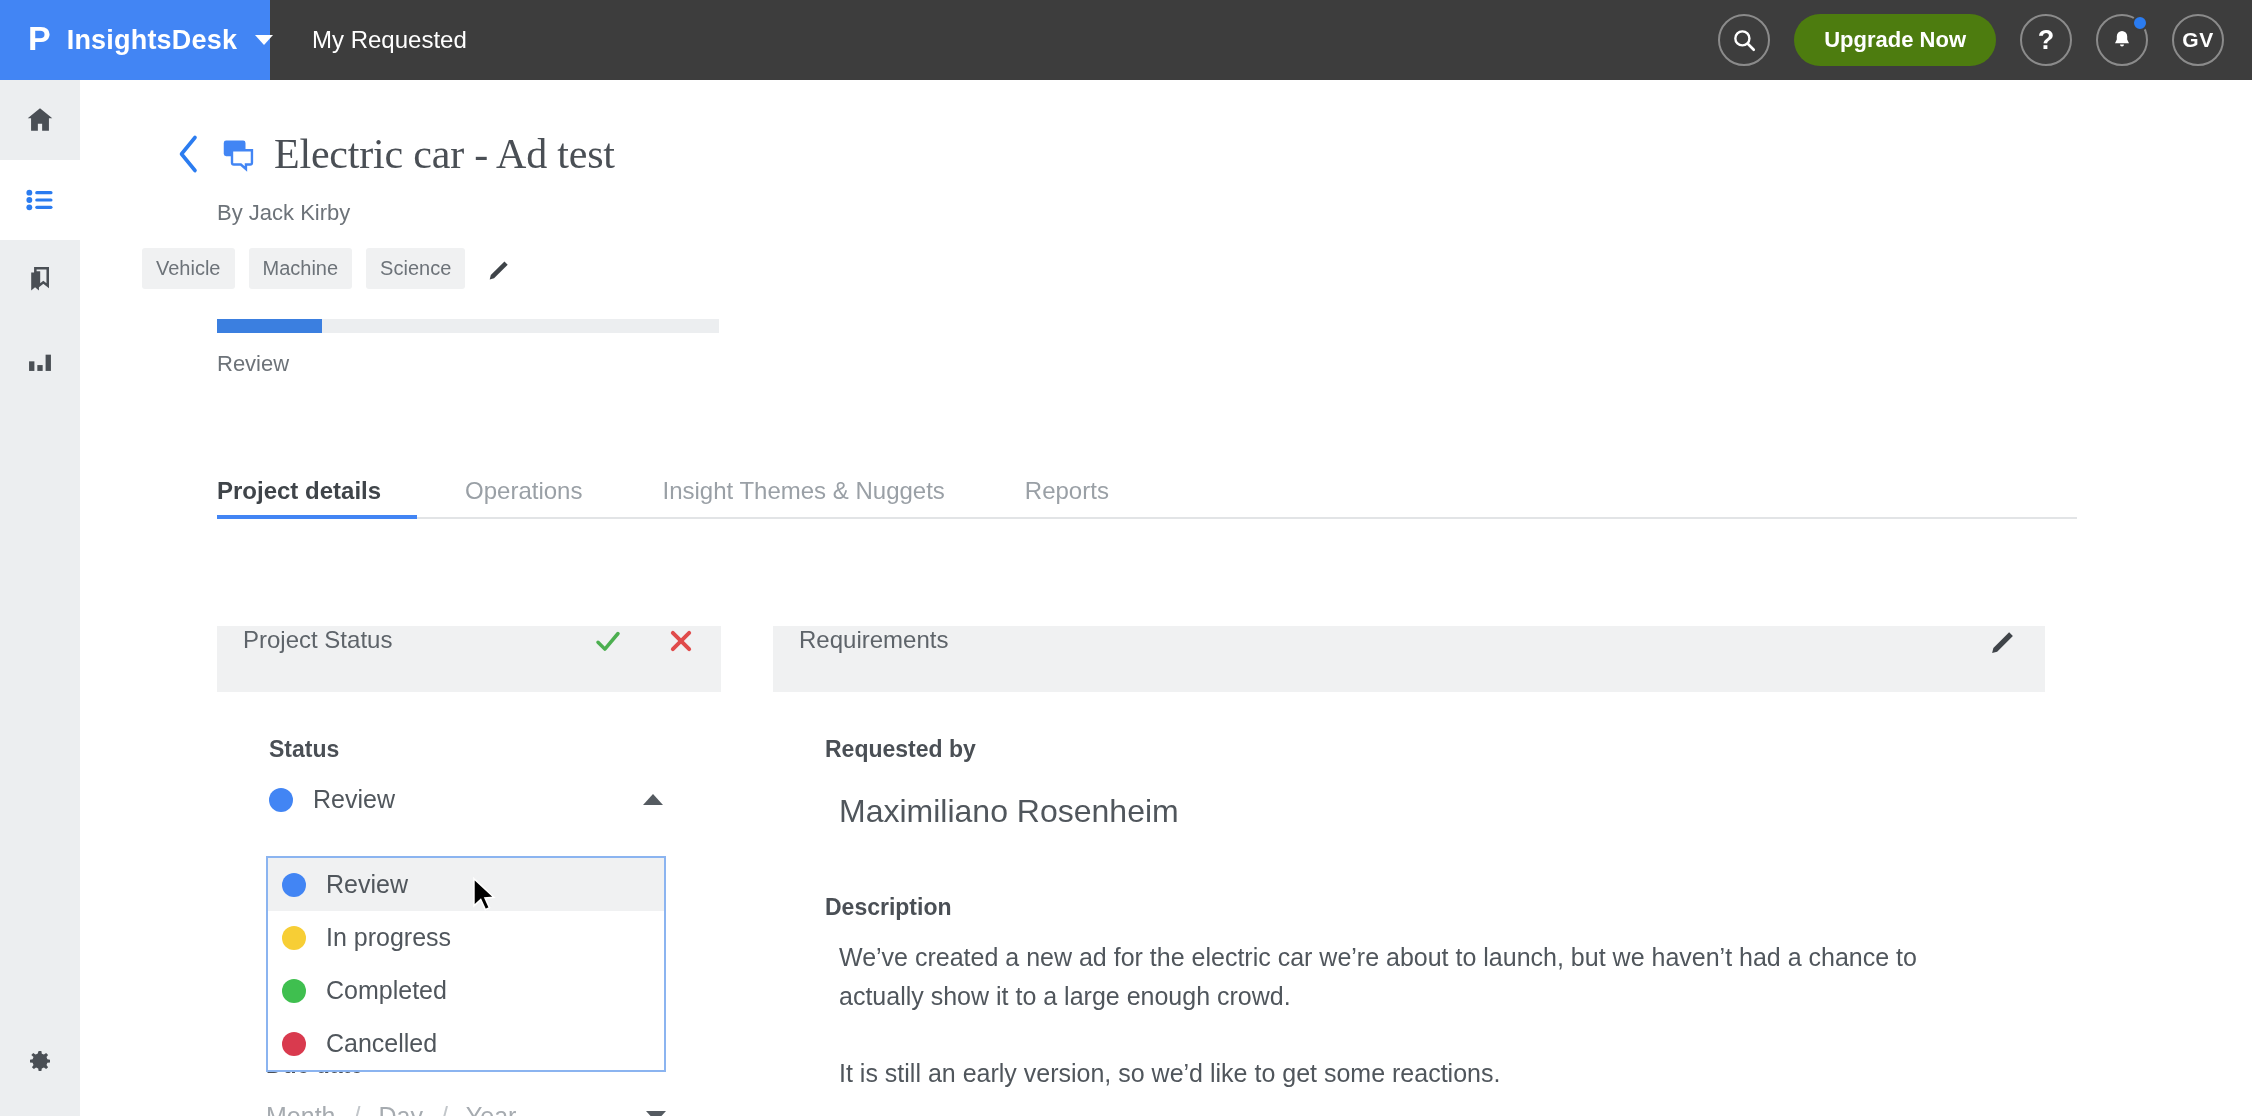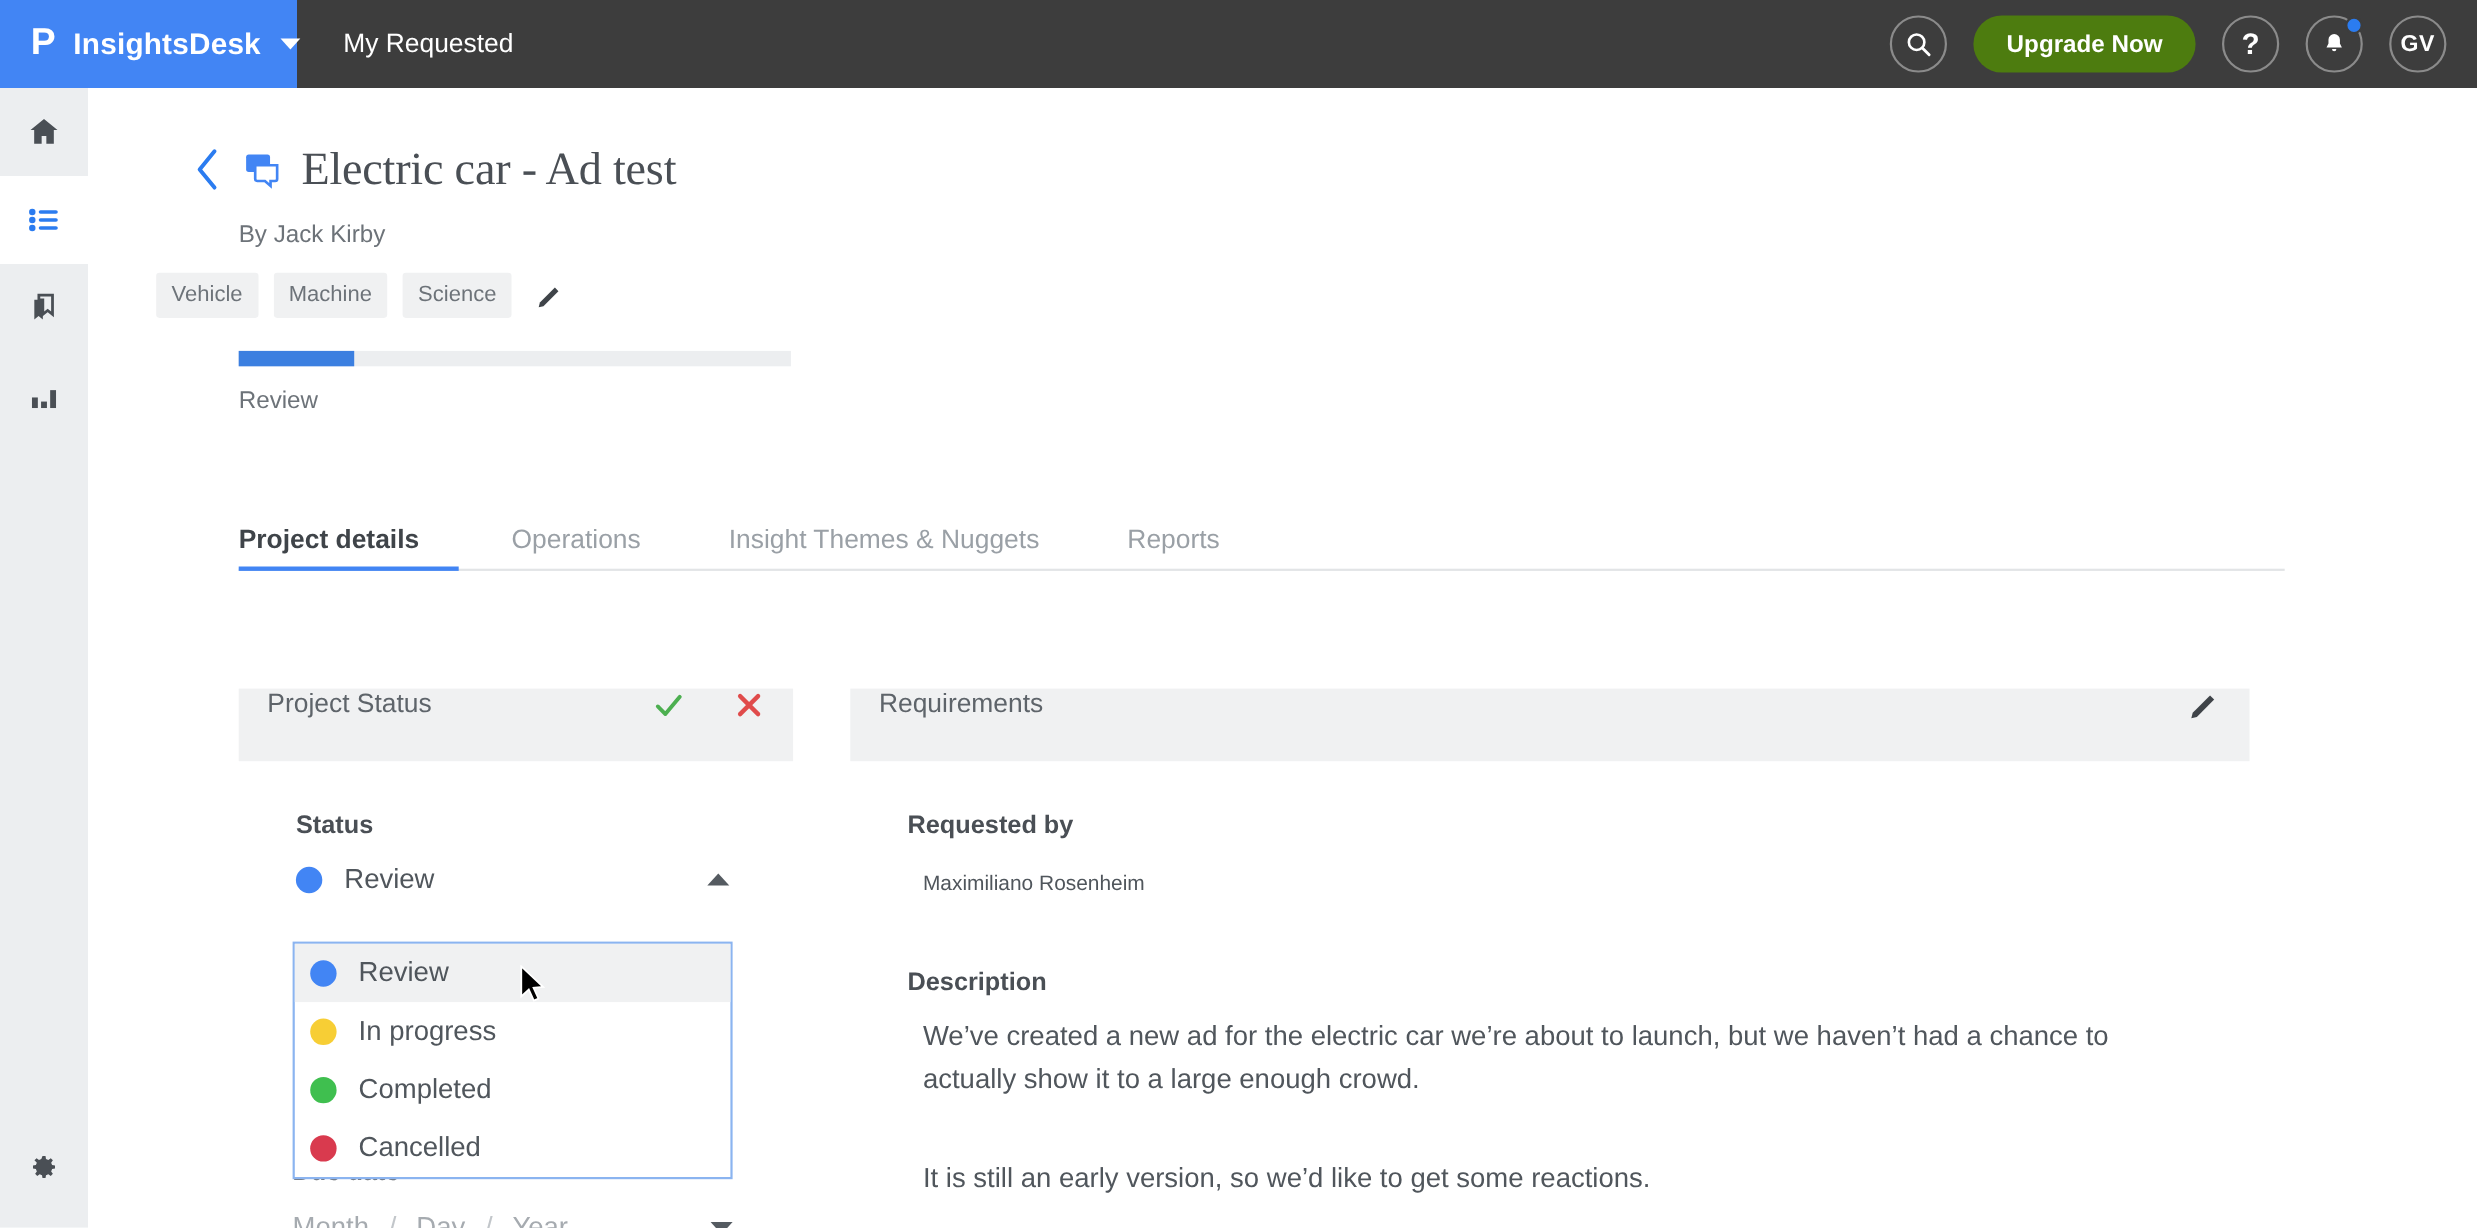--- a/index.html
+++ b/index.html
@@ -220,21 +220,21 @@
   .cursor {
     position: absolute; left: 392px; top: 797px;
     z-index: 60; pointer-events: none;
   }
 
   
   .r-label {
     font-size: 23px; color: #4a4f55; font-weight: bold;
   }
   .r-value {
-    font-size: 19px; color: #50565c; margin-top: 30px; padding-left: 14px;
+    font-size: 32px; color: #50565c; margin-top: 30px; padding-left: 14px;
   }
   .r-para {
     font-size: 25px; color: #50565c; line-height: 1.55;
     padding-left: 14px; max-width: 1180px;
   }
 </style>
 </head>
 <body>
 
 <div class="topbar">
@@ -393,21 +393,21 @@
           </span>
         </span>
       </div>
 
       <div style="padding: 44px 0 0 52px;">
         <div class="r-label">Requested by</div>
         <div class="r-value">Maximiliano Rosenheim</div>
 
         <div class="r-label" style="margin-top:64px;">Description</div>
         <div class="r-para" style="margin-top:17px;">We’ve created a new ad for the electric car we’re about to launch, but we haven’t had a chance to actually show it to a large enough crowd.</div>
-        <div class="r-para" style="margin-top:51px;">It is still an early version, so we’d like to get some reactions.</div>
+        <div class="r-para" style="margin-top:38px;">It is still an early version, so we’d like to get some reactions.</div>
       </div>
     </div>
   </div>
 
   <div class="due-label">Due date</div>
   <div class="date-row">
     <span class="date-part">Month</span>
     <span class="date-sep">/</span>
     <span class="date-part">Day</span>
     <span class="date-sep">/</span>

